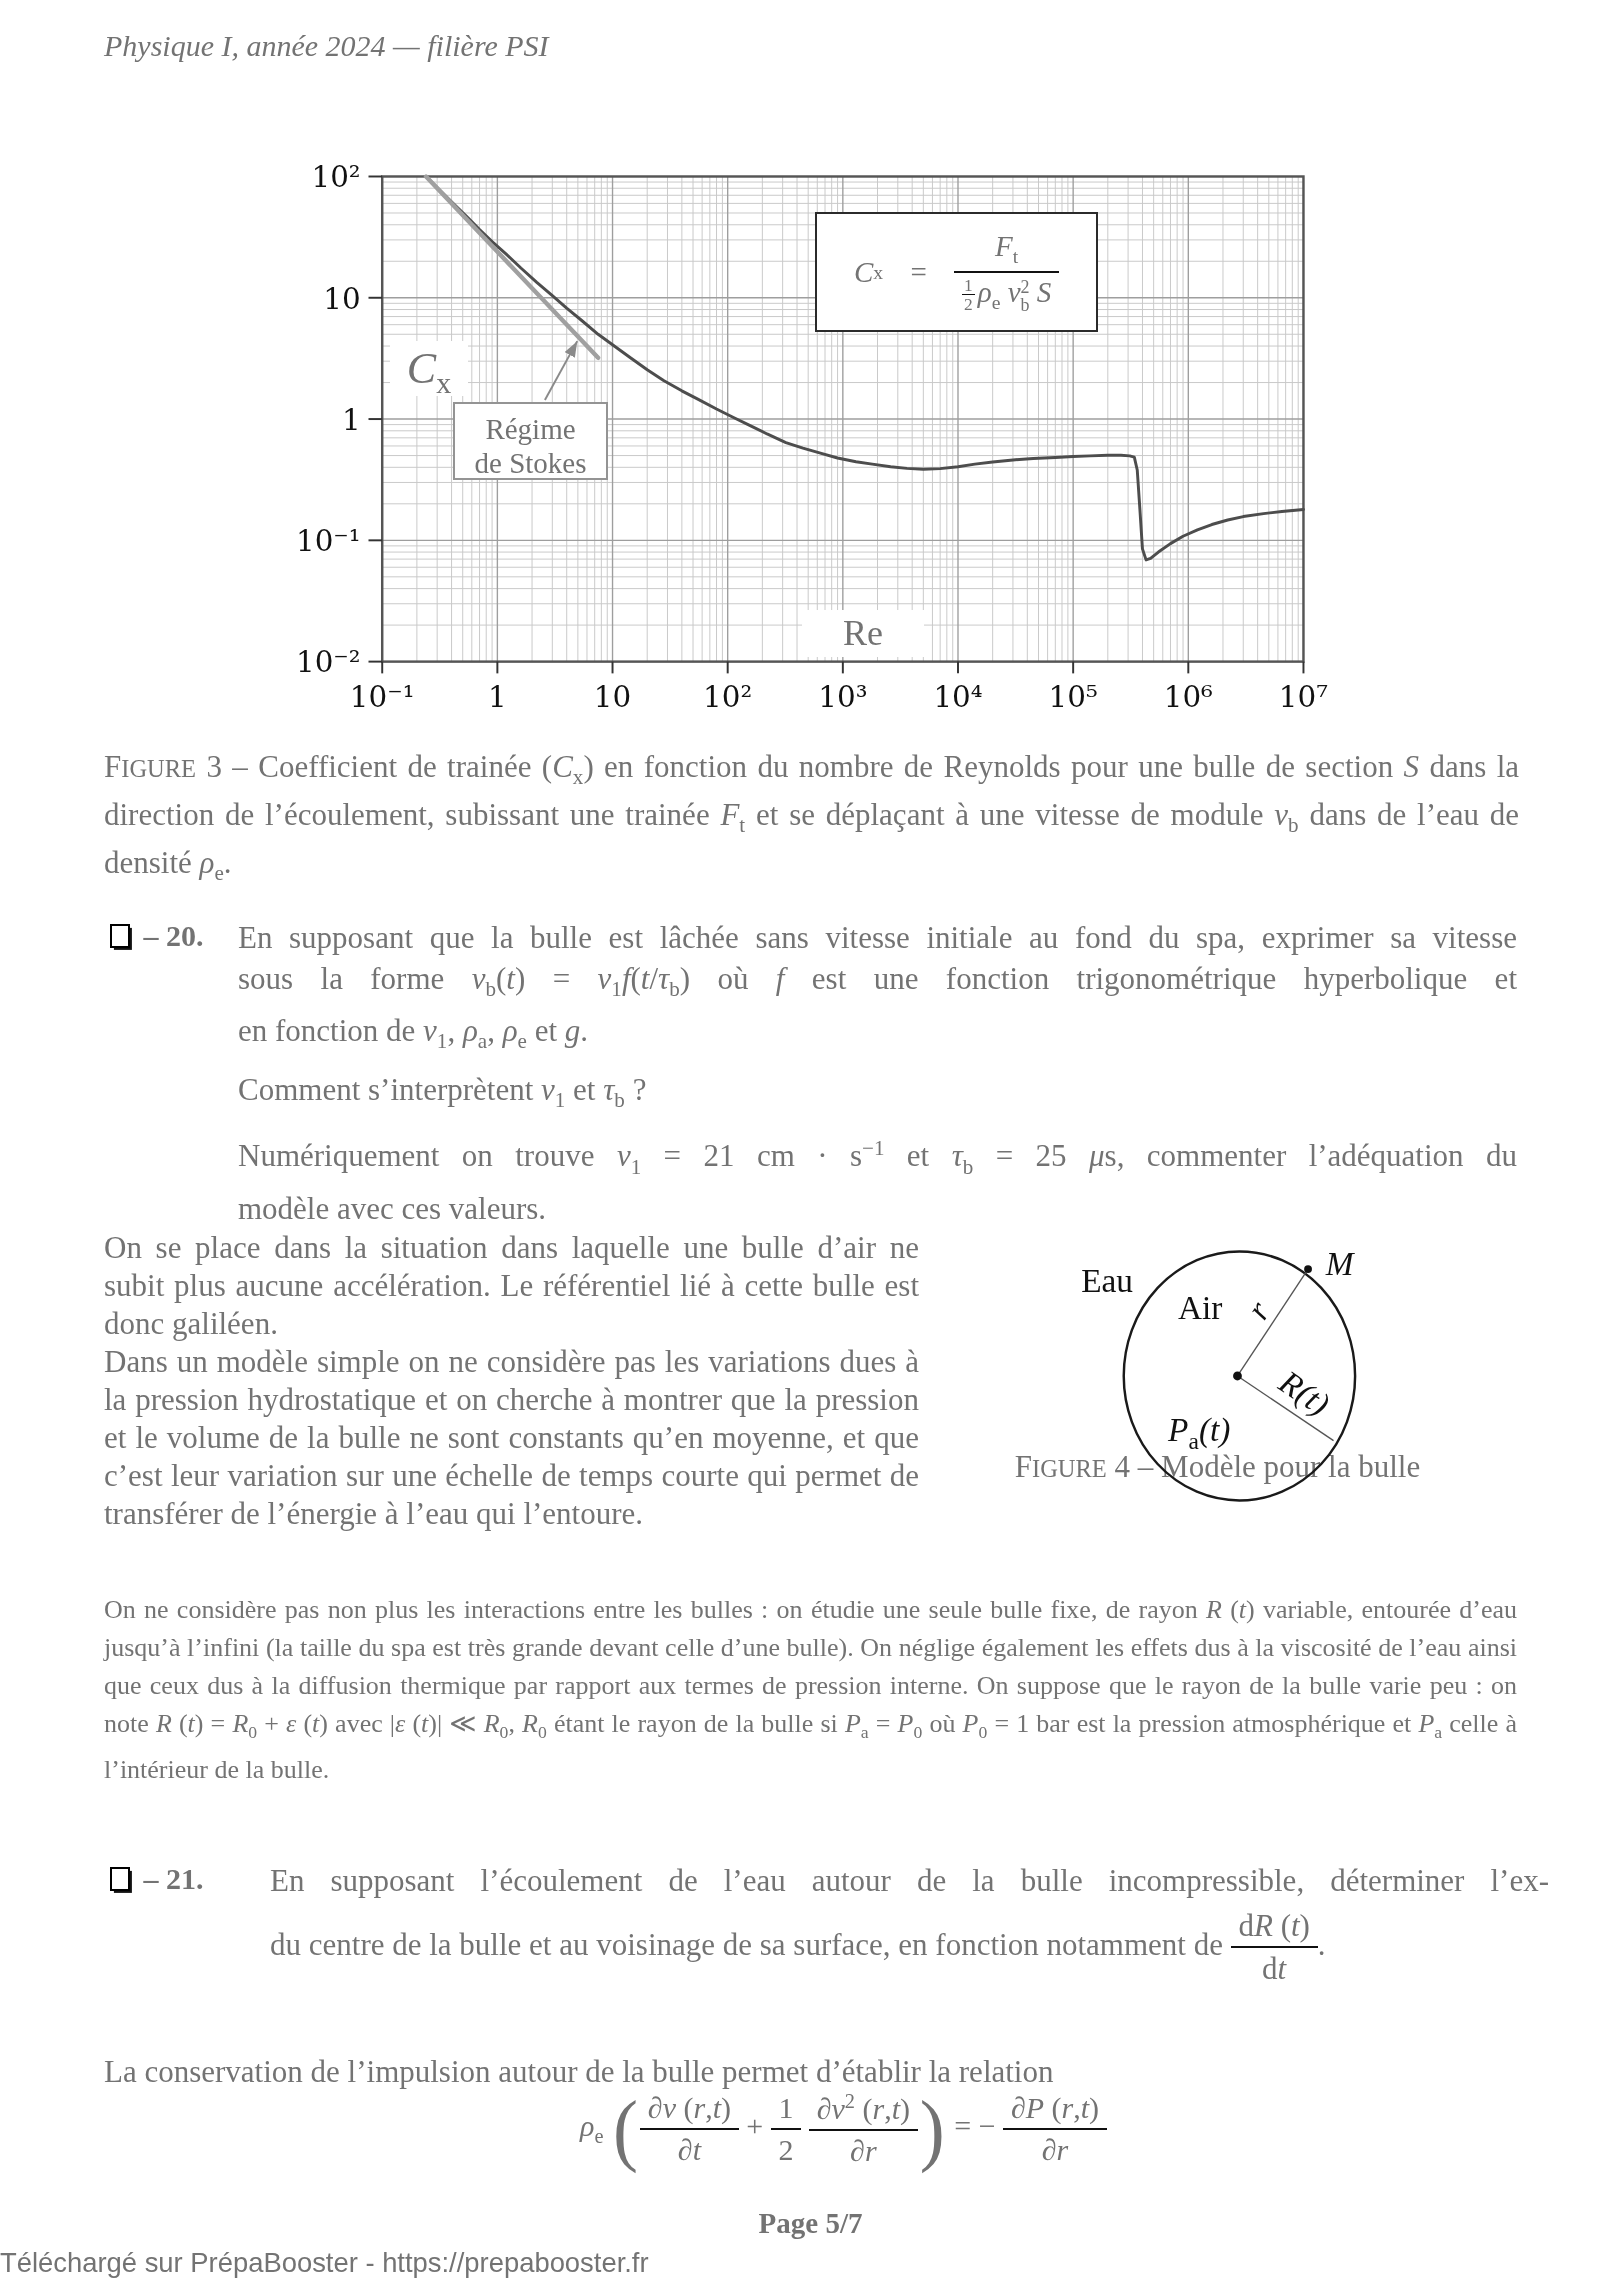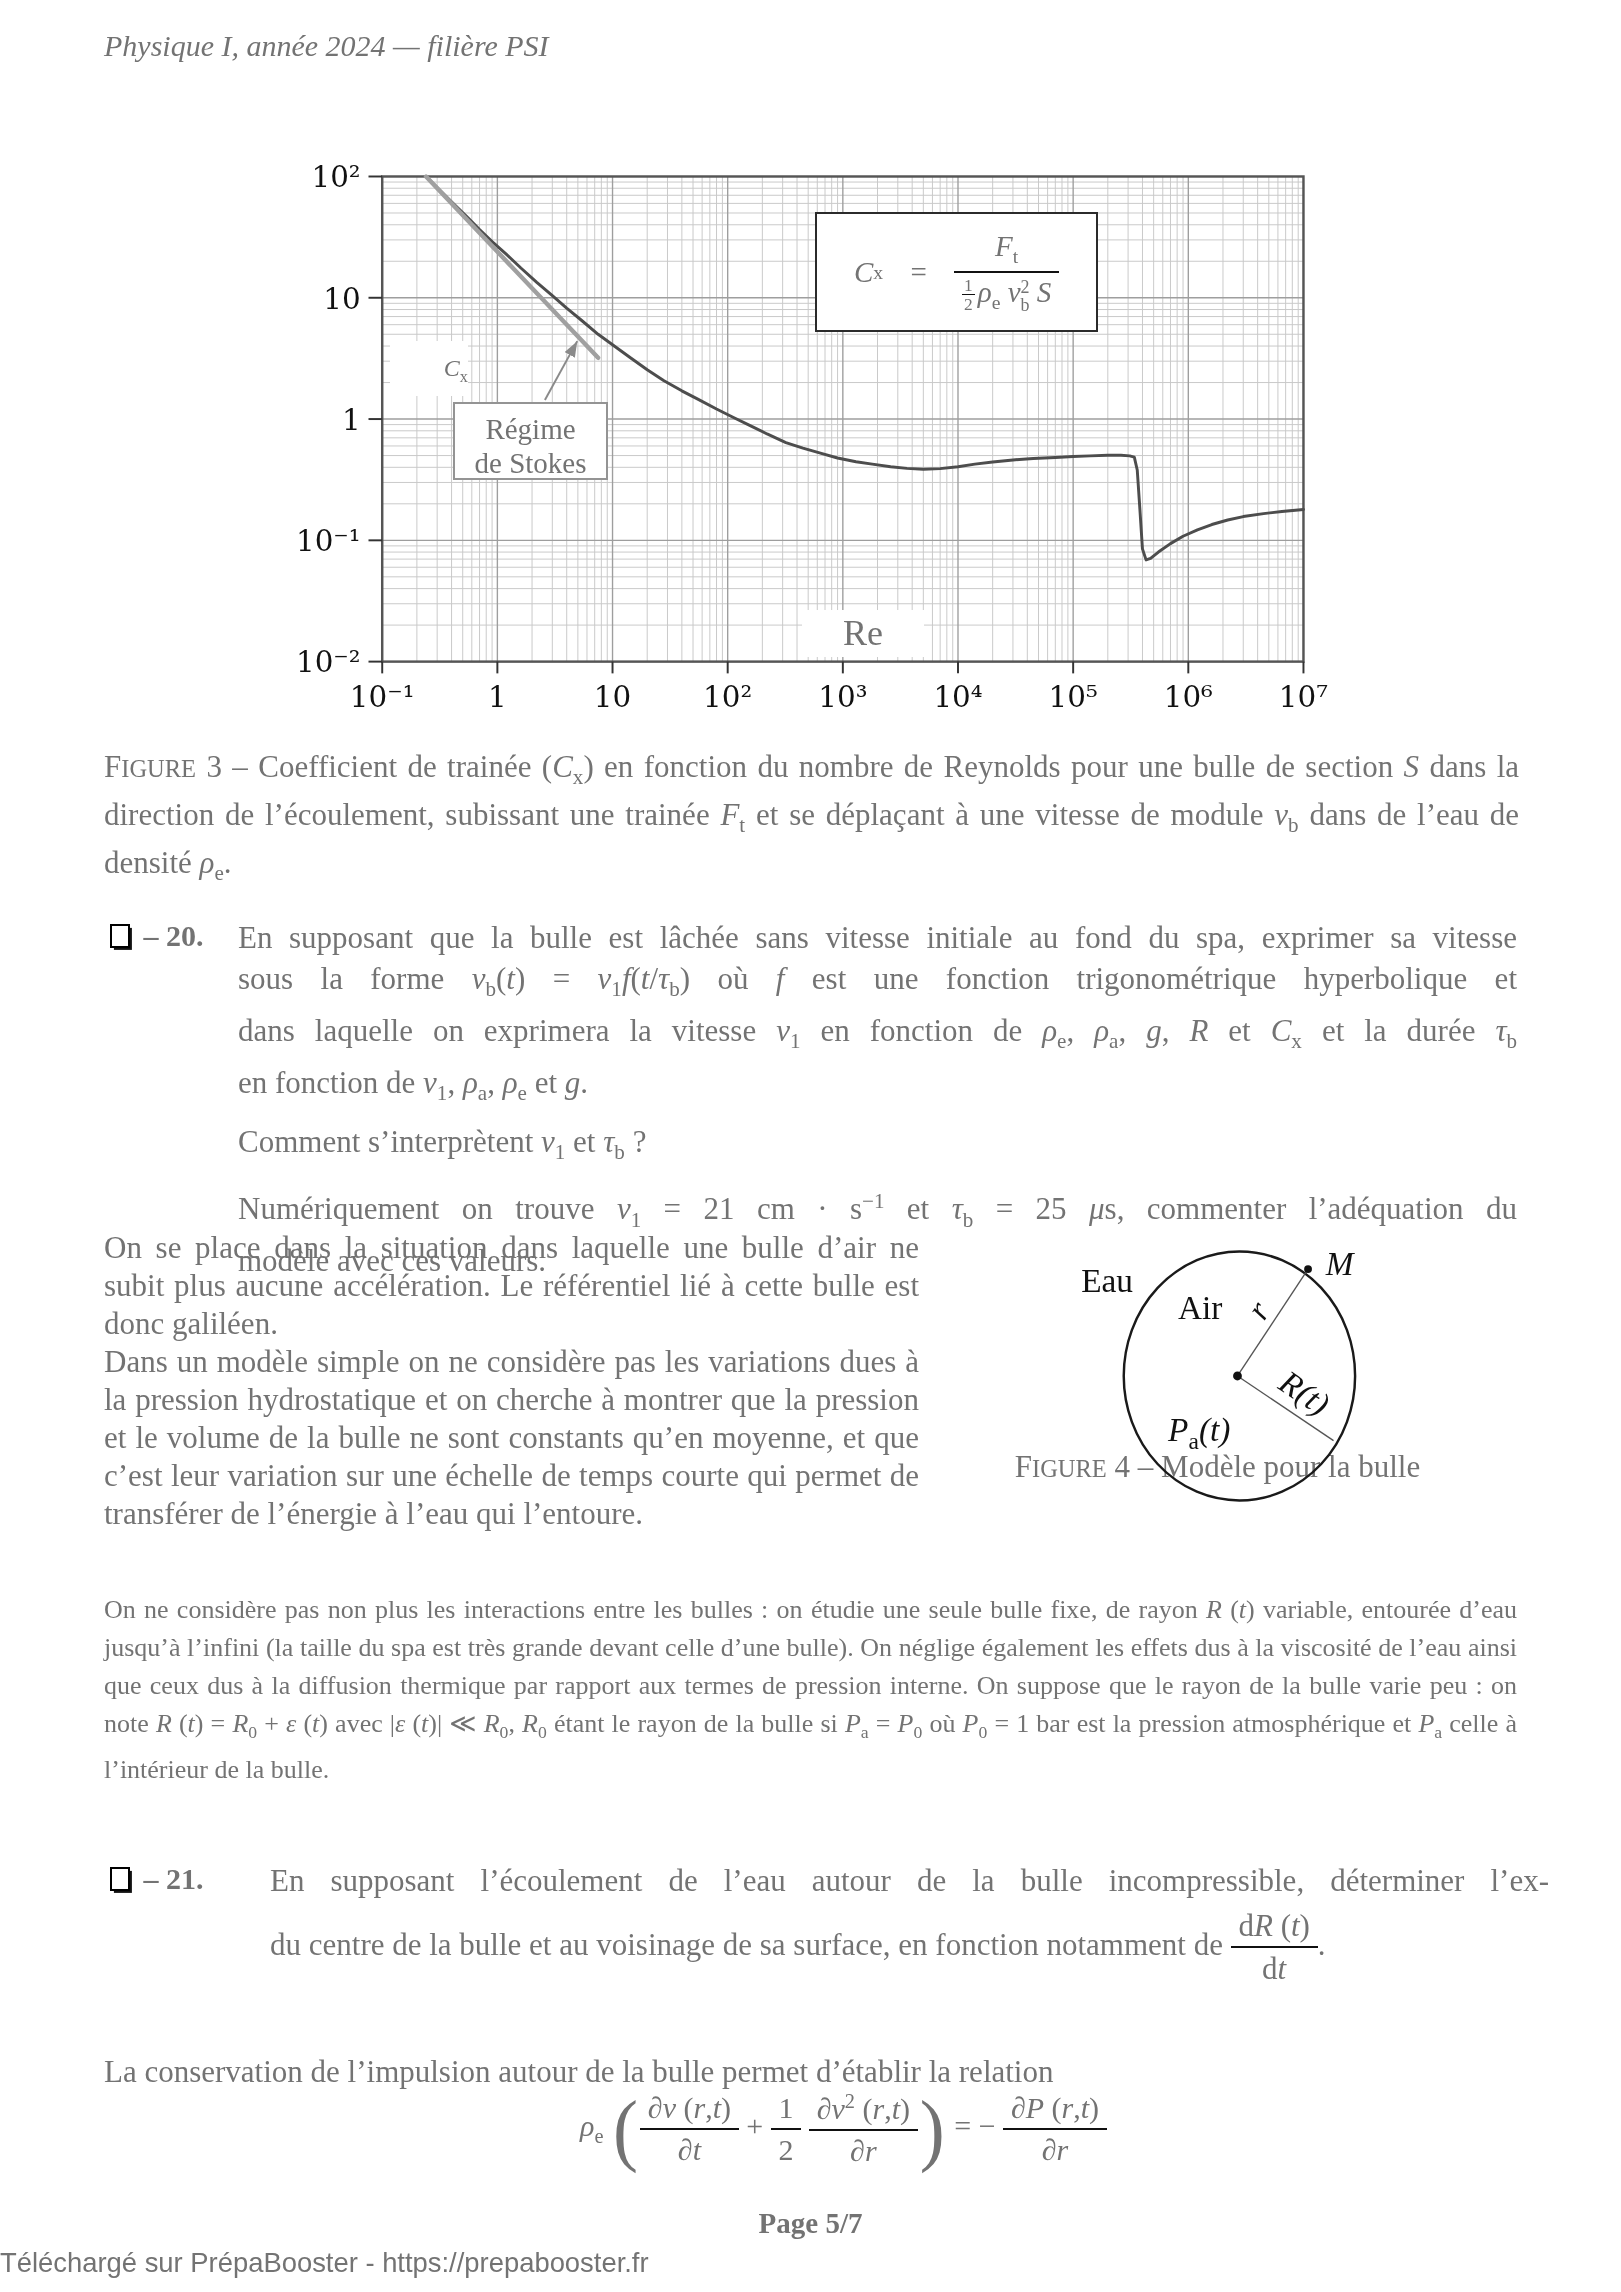--- a/index.html
+++ b/index.html
@@ -8,22 +8,22 @@
   .abs{position:absolute;}
   .header{left:104px;top:29px;font-style:italic;font-size:30px;}
   
   #chart{left:0;top:0;z-index:1;}
   .ticklab{font-family:"DejaVu Serif",serif;font-size:30px;fill:#111;}
   .gmin{stroke:#c9c9c9;stroke-width:1;}
   .gmaj{stroke:#9e9e9e;stroke-width:1.4;}
   .pborder{fill:none;stroke:#555;stroke-width:2.5;}
   .tick{stroke:#333;stroke-width:2;}
   .overlay{z-index:2;}
-  .cxlab{left:390px;top:341px;width:78px;height:55px;background:#fff;font-size:24px;
-         text-align:right;line-height:55px;}
+  .cxlab{left:390px;top:341px;width:78px;height:55px;background:#fff;font-size:44px;
+         text-align:center;line-height:55px;}
   .relab{left:802px;top:610px;width:122px;height:47px;background:#fff;font-size:36px;
          text-align:center;line-height:47px;}
   .eqbox{left:815px;top:212px;width:283px;height:120px;background:#fff;border:2.9px solid #2b2b2b;
          display:flex;align-items:center;justify-content:center;font-size:29px;box-sizing:border-box;}
   .stokes{left:453px;top:402px;width:155px;height:78px;background:#fff;border:2.9px solid #949494;
           text-align:center;font-size:29px;line-height:34px;padding-top:8px;box-sizing:border-box;}
   .caption3{left:104px;top:748px;width:1415px;font-size:31px;line-height:37px;text-align:justify;}
   
   .qmark{font-size:30px;font-weight:bold;white-space:nowrap;}
   .chk{display:inline-block;width:15.7px;height:19.6px;border:2.2px solid #000;
@@ -235,21 +235,20 @@
   </div>
 
   <div class="abs caption3">F<span class="caps">IGURE</span> 3 – Coefficient de trainée (<i>C</i><sub>x</sub>) en fonction du nombre de Reynolds pour une bulle de section <i>S</i> dans la direction de l’écoulement, subissant une trainée <i>F</i><sub>t</sub> et se déplaçant à une vitesse de module <i>v</i><sub>b</sub> dans de l’eau de densité <i>ρ</i><sub>e</sub>.</div>
 
   <div class="abs qmark" style="left:110px;top:919px;">
     <span class="chk"></span><span>– 20.</span>
   </div>
   <div class="abs qtext" style="top:917px;">
       <div class="tline just">En supposant que la bulle est lâchée sans vitesse initiale au fond du spa, exprimer sa vitesse</div>
       <div class="tline just">sous la forme <i>v</i><sub>b</sub>(<i>t</i>) = <i>v</i><sub>1</sub><i>f</i>(<i>t</i>/<i>τ</i><sub>b</sub>) où <i>f</i> est une fonction trigonométrique hyperbolique et</div>
-      <div class="tline just">dans laquelle on exprimera la vitesse <i>v</i><sub>1</sub> en fonction de <i>ρ</i><sub>e</sub>, <i>ρ</i><sub>a</sub>, <i>g</i>, <i>R</i> et <i>C</i><sub>x</sub> et la durée <i>τ</i><sub>b</sub></div>
       <div class="tline">en fonction de <i>v</i><sub>1</sub>, <i>ρ</i><sub>a</sub>, <i>ρ</i><sub>e</sub> et <i>g</i>.</div>
       <div class="tline gap">Comment s’interprètent <i>v</i><sub>1</sub> et <i>τ</i><sub>b</sub> ?</div>
       <div class="tline just gap">Numériquement on trouve <i>v</i><sub>1</sub> = 21 cm · s<sup>−1</sup> et <i>τ</i><sub>b</sub> = 25 <i>μ</i>s, commenter l’adéquation du</div>
       <div class="tline">modèle avec ces valeurs.</div>
     </div>
 
   <div class="abs paraleft">On se place dans la situation dans laquelle une bulle d’air ne subit plus aucune accélération. Le référentiel lié à cette bulle est donc galiléen.<br>Dans un modèle simple on ne considère pas les variations dues à la pression hydrostatique et on cherche à montrer que la pression et le volume de la bulle ne sont constants qu’en moyenne, et que c’est leur variation sur une échelle de temps courte qui permet de transférer de l’énergie à l’eau qui l’entoure.</div>
 
   <svg class="abs fig4" width="549" height="314" viewBox="0 0 560 320">
     <ellipse cx="284" cy="161" rx="118" ry="127" class="f4shape"></ellipse>

